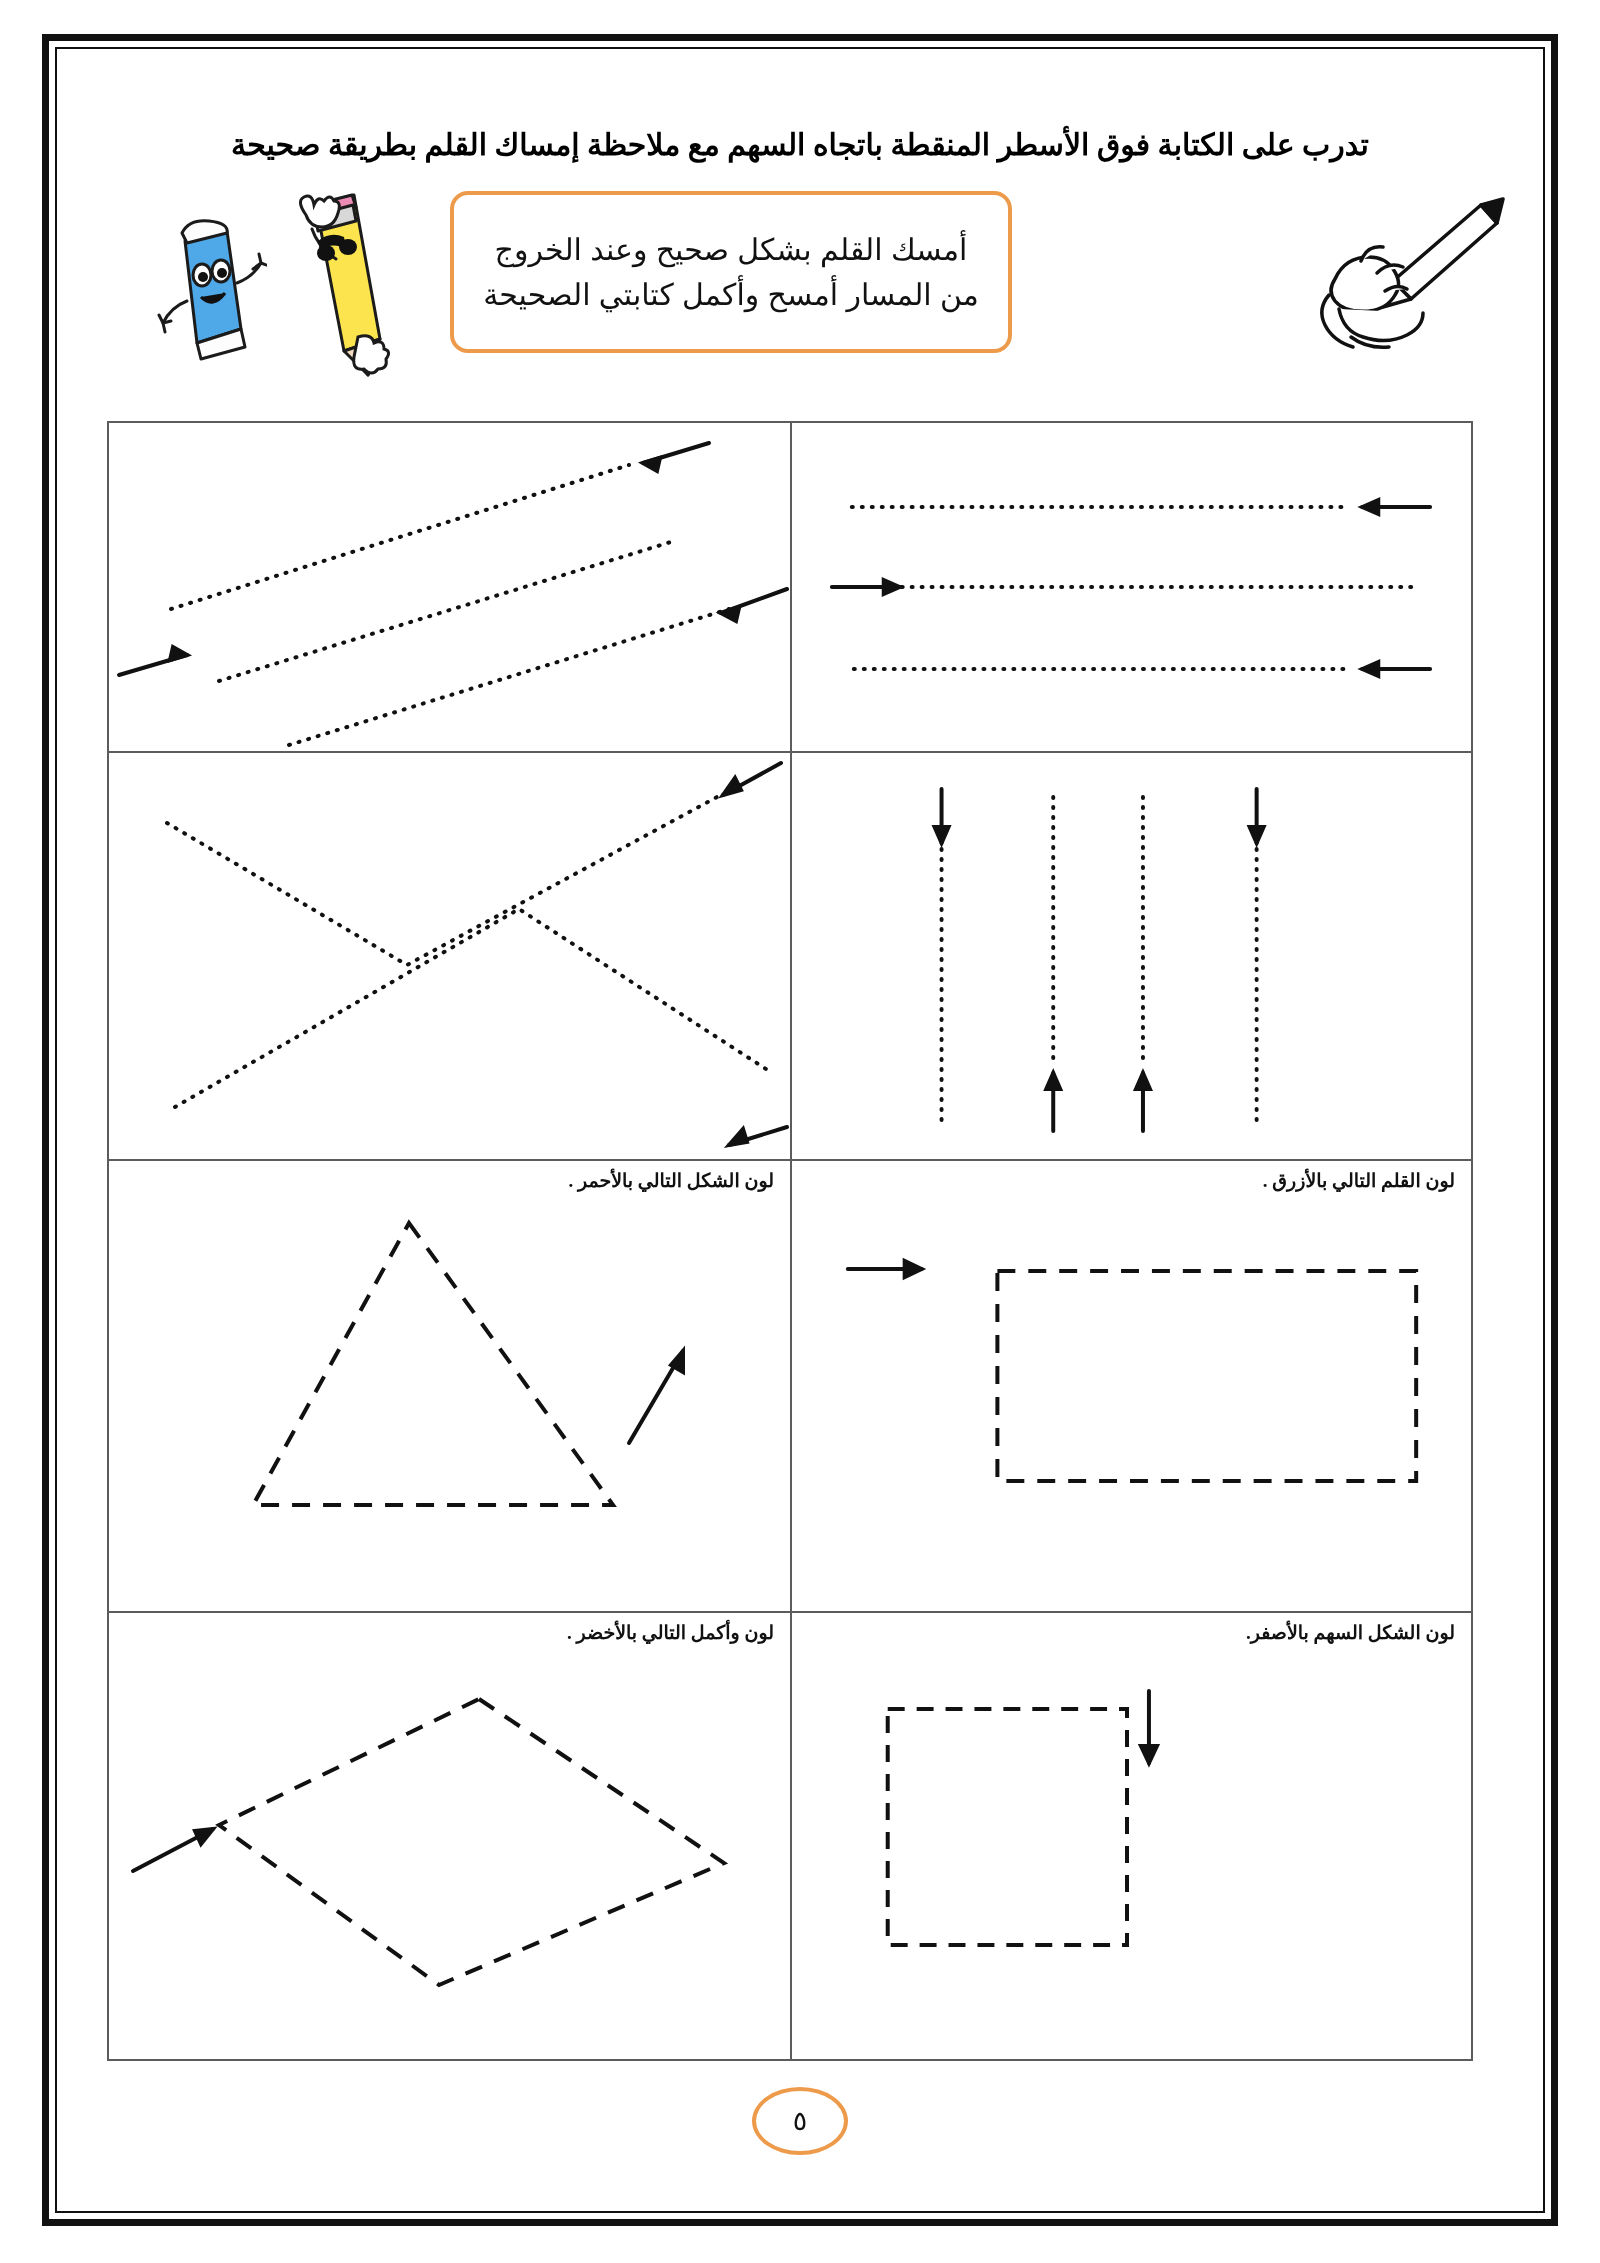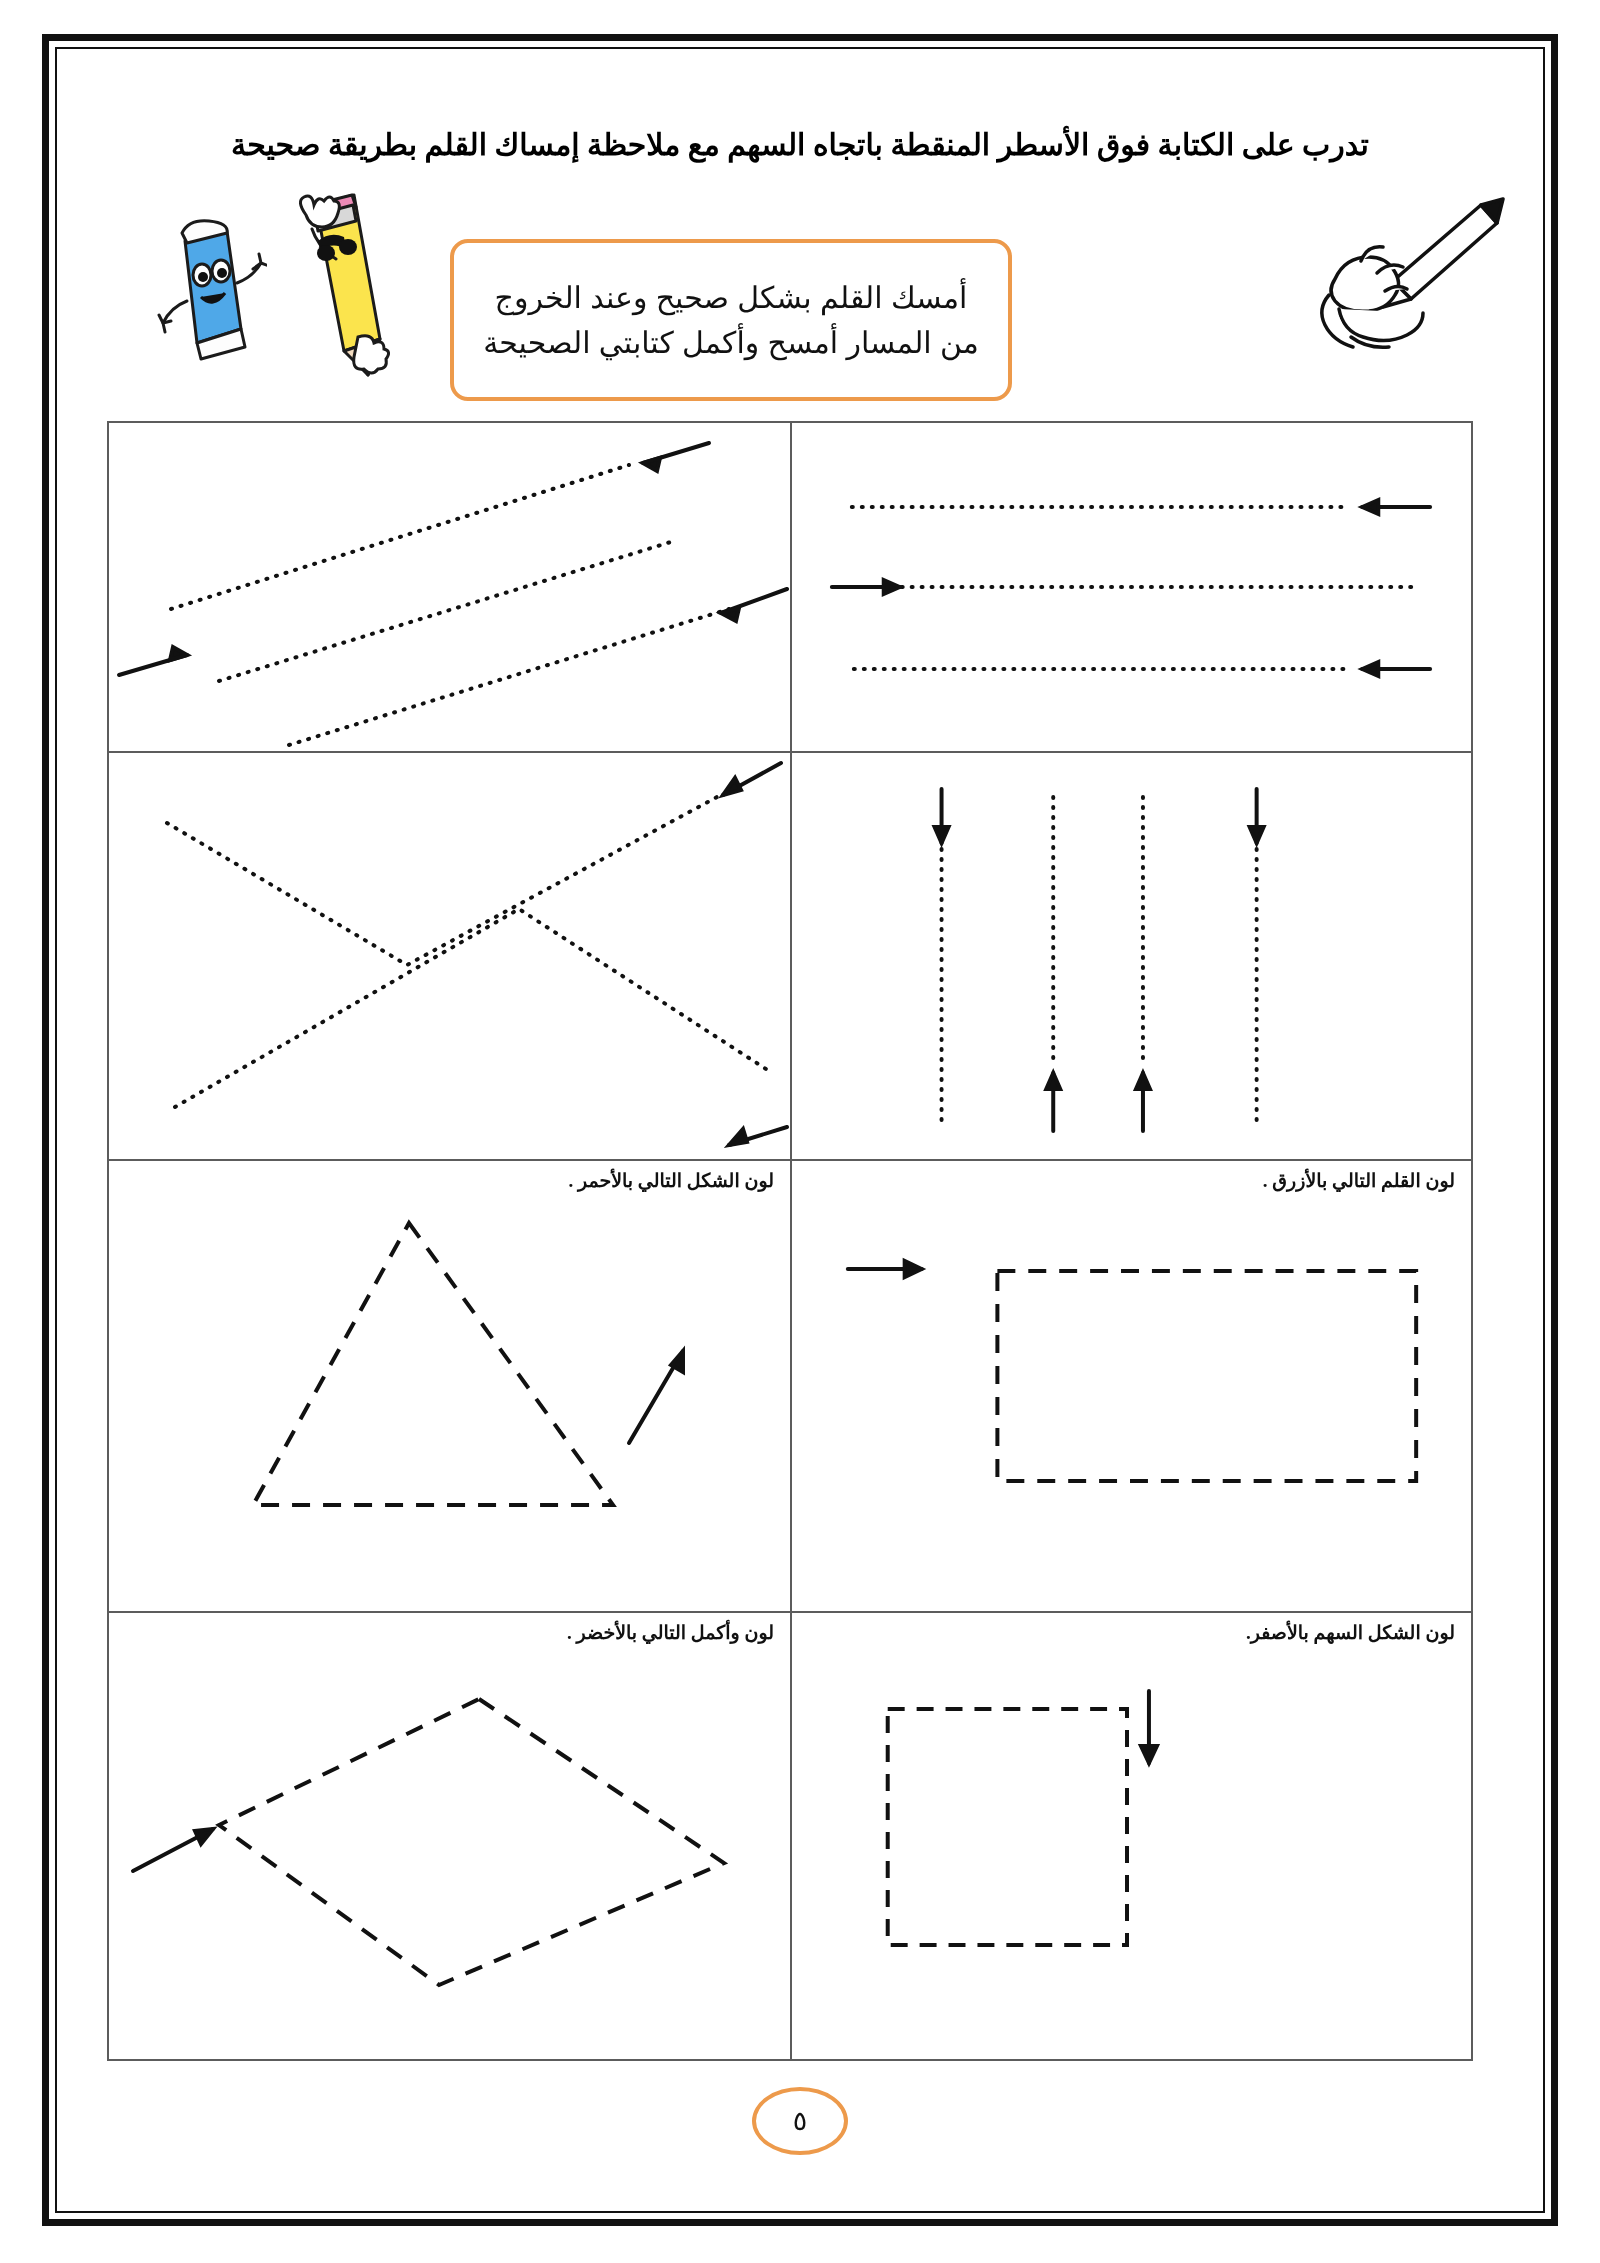--- a/index.html
+++ b/index.html
@@ -38,21 +38,21 @@
   
   #header-band{
     position:absolute; left:0; top:120px; width:100%; height:200px;
   }
   #instruction-box{
     position:absolute; left:393px; top:22px;
     width:562px; height:162px;
     border:4px solid #ED9A4B;
     border-radius:18px;
     background:#fff;
-    display:flex; align-items:center; justify-content:center;margin-top:48px;
+    display:flex; align-items:center; justify-content:center;
   }
   #instruction-text{
     direction:rtl;
     text-align:center;
     font-family:"Liberation Sans", sans-serif;
     font-size:30px;
     line-height:1.5;
     color:#111;
     padding:0 26px;
   }

